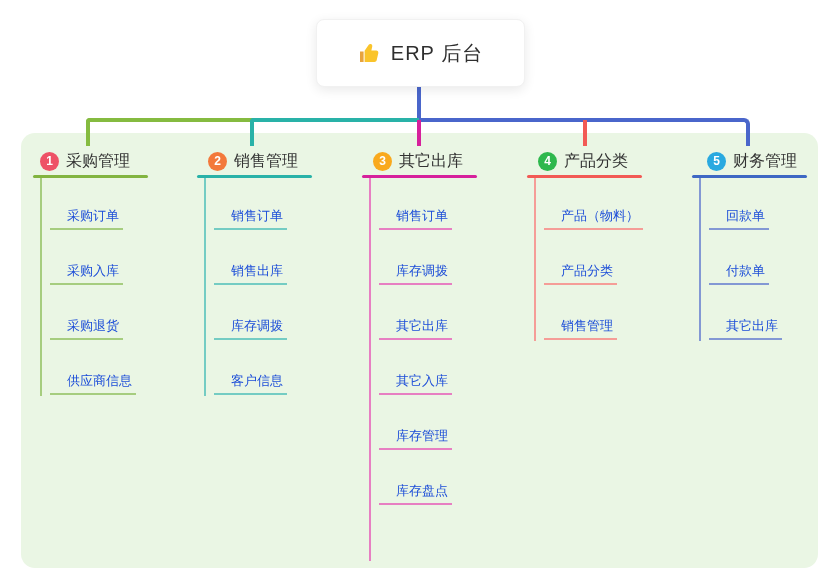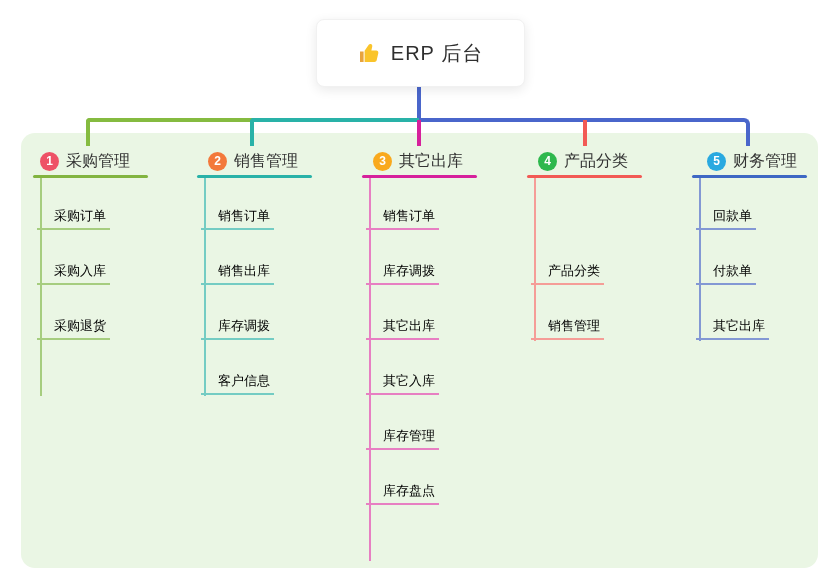--- a/index.html
+++ b/index.html
@@ -36,22 +36,22 @@
   
   .branch{position:absolute;top:151px;width:160px;}
   .branch-head{display:flex;align-items:center;height:20px;position:relative;}
   .badge{width:19px;height:19px;border-radius:50%;background:var(--badge);
     color:#fff;font-size:12px;font-weight:bold;display:flex;align-items:center;
     justify-content:center;flex:0 0 19px;}
   .branch-label{font-size:16px;color:#333;margin-left:7px;white-space:nowrap;}
   .branch-underline{position:absolute;left:0;top:24px;width:115px;height:3px;
     background:var(--main);border-radius:2px;}
   .stem{position:absolute;left:7px;top:27px;width:2px;background:var(--light);}
-  .item{position:absolute;left:4px;padding:0 4px 3px 17px;white-space:nowrap;
-    border-bottom:2px solid var(--light);font-size:13px;line-height:18px;color:#000000;}
+  .item{position:absolute;left:17px;padding:0 4px 3px 17px;white-space:nowrap;
+    border-bottom:2px solid var(--light);font-size:13px;line-height:18px;color:#1d4ed8;}
   .i0{top:56px}.i1{top:111px}.i2{top:166px}.i3{top:221px}
   .i4{top:276px}.i5{top:331px}.i6{top:386px}
 </style>
 </head>
 <body>
 
 <div id="stage">
 
   <div class="panel"></div>
 
@@ -73,20 +73,21 @@
   <div class="branch" style="left: 33px; --main: #82b440; --light: #a6cd7f; --badge: #ee5266;">
     <div class="branch-head" style="margin-left:7px">
       <span class="badge">1</span>
       <span class="branch-label">采购管理</span>
     </div>
     <div class="branch-underline"></div>
     <div class="stem" style="height:218px"></div>
     <div class="item i0">采购订单</div>
     <div class="item i1">采购入库</div>
     <div class="item i2">采购退货</div>
+    <div class="item i3">供应商信息</div>
   </div>
 
   <div class="branch" style="left: 197px; --main: #29b2a8; --light: #74ccc3; --badge: #f3793b;">
     <div class="branch-head" style="margin-left:11px">
       <span class="badge">2</span>
       <span class="branch-label">销售管理</span>
     </div>
     <div class="branch-underline"></div>
     <div class="stem" style="height:218px"></div>
     <div class="item i0">销售订单</div>
@@ -110,20 +111,21 @@
     <div class="item i5">库存盘点</div>
   </div>
 
   <div class="branch" style="left: 527px; --main: #f25a55; --light: #f59d97; --badge: #2eb84d;">
     <div class="branch-head" style="margin-left:11px">
       <span class="badge">4</span>
       <span class="branch-label">产品分类</span>
     </div>
     <div class="branch-underline"></div>
     <div class="stem" style="height:163px"></div>
+    <div class="item i0">产品（物料）</div>
     <div class="item i1">产品分类</div>
     <div class="item i2">销售管理</div>
   </div>
 
   <div class="branch" style="left: 692px; --main: #3e68c4; --light: #8398d4; --badge: #29a9e0;">
     <div class="branch-head" style="margin-left:15px">
       <span class="badge">5</span>
       <span class="branch-label">财务管理</span>
     </div>
     <div class="branch-underline"></div>

